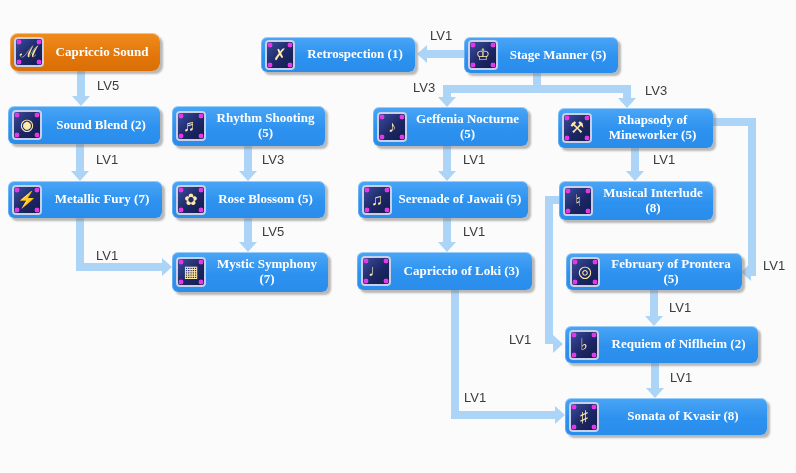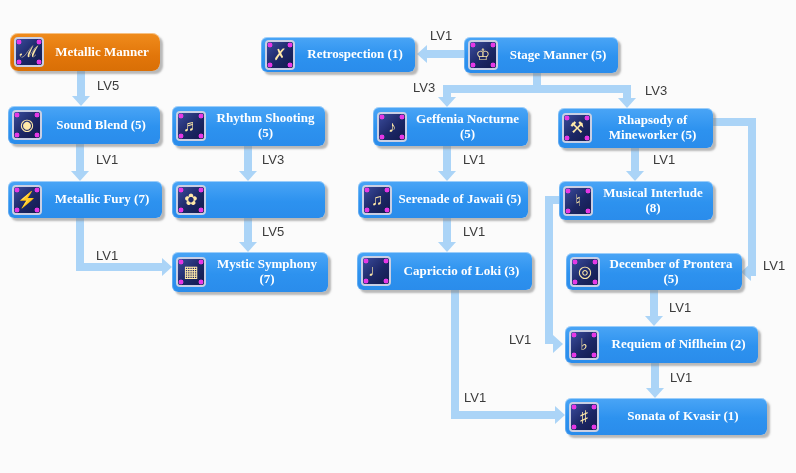--- a/index.html
+++ b/index.html
@@ -133,75 +133,76 @@
   </div>
 
   <div>
     <div class="seg" style="left:651px;top:363px;width:8px;height:25px"></div>
     <div class="ah-down" style="left:646px;top:388px"></div>
     <span class="lv" style="left:670px;top:370px">LV1</span>
   </div>
 
   <div class="node orange" style="left:10px;top:33px;width:150px;height:38px">
     <span class="icon">ℳ</span>
-    <span class="label">Metallic Manner</span>
+    <span class="label">Capriccio Sound</span>
   </div>
   <div class="node" style="left:261px;top:37px;width:154px;height:35px">
     <span class="icon">✗</span>
     <span class="label">Retrospection (1)</span>
   </div>
   <div class="node" style="left:464px;top:37px;width:154px;height:36px">
     <span class="icon">♔</span>
     <span class="label">Stage Manner (5)</span>
   </div>
   <div class="node" style="left:8px;top:106px;width:152px;height:38px">
     <span class="icon">◉</span>
-    <span class="label">Sound Blend (5)</span>
+    <span class="label">Sound Blend (2)</span>
   </div>
   <div class="node" style="left:172px;top:106px;width:153px;height:40px">
     <span class="icon">♬</span>
     <span class="label">Rhythm Shooting (5)</span>
   </div>
   <div class="node" style="left:373px;top:107px;width:155px;height:39px">
     <span class="icon">♪</span>
     <span class="label">Geffenia Nocturne (5)</span>
   </div>
   <div class="node" style="left:558px;top:108px;width:155px;height:40px">
     <span class="icon">⚒</span>
     <span class="label">Rhapsody of Mineworker (5)</span>
   </div>
   <div class="node" style="left:8px;top:181px;width:154px;height:37px">
     <span class="icon">⚡</span>
     <span class="label">Metallic Fury (7)</span>
   </div>
   <div class="node" style="left:172px;top:181px;width:153px;height:37px">
     <span class="icon">✿</span>
+    <span class="label">Rose Blossom (5)</span>
   </div>
   <div class="node" style="left:358px;top:181px;width:170px;height:37px">
     <span class="icon">♫</span>
     <span class="label">Serenade of Jawaii (5)</span>
   </div>
   <div class="node" style="left:559px;top:181px;width:154px;height:39px">
     <span class="icon">♮</span>
     <span class="label">Musical Interlude (8)</span>
   </div>
   <div class="node" style="left:172px;top:252px;width:156px;height:40px">
     <span class="icon">▦</span>
     <span class="label">Mystic Symphony (7)</span>
   </div>
   <div class="node" style="left:357px;top:252px;width:175px;height:38px">
     <span class="icon">♩</span>
     <span class="label">Capriccio of Loki (3)</span>
   </div>
   <div class="node" style="left:566px;top:253px;width:176px;height:37px">
     <span class="icon">◎</span>
-    <span class="label">December of Prontera (5)</span>
+    <span class="label">February of Prontera (5)</span>
   </div>
   <div class="node" style="left:565px;top:326px;width:193px;height:37px">
     <span class="icon">♭</span>
     <span class="label">Requiem of Niflheim (2)</span>
   </div>
   <div class="node" style="left:565px;top:398px;width:202px;height:37px">
     <span class="icon">♯</span>
-    <span class="label">Sonata of Kvasir (1)</span>
+    <span class="label">Sonata of Kvasir (8)</span>
   </div>
 
 </div>
 
 </body></html>

